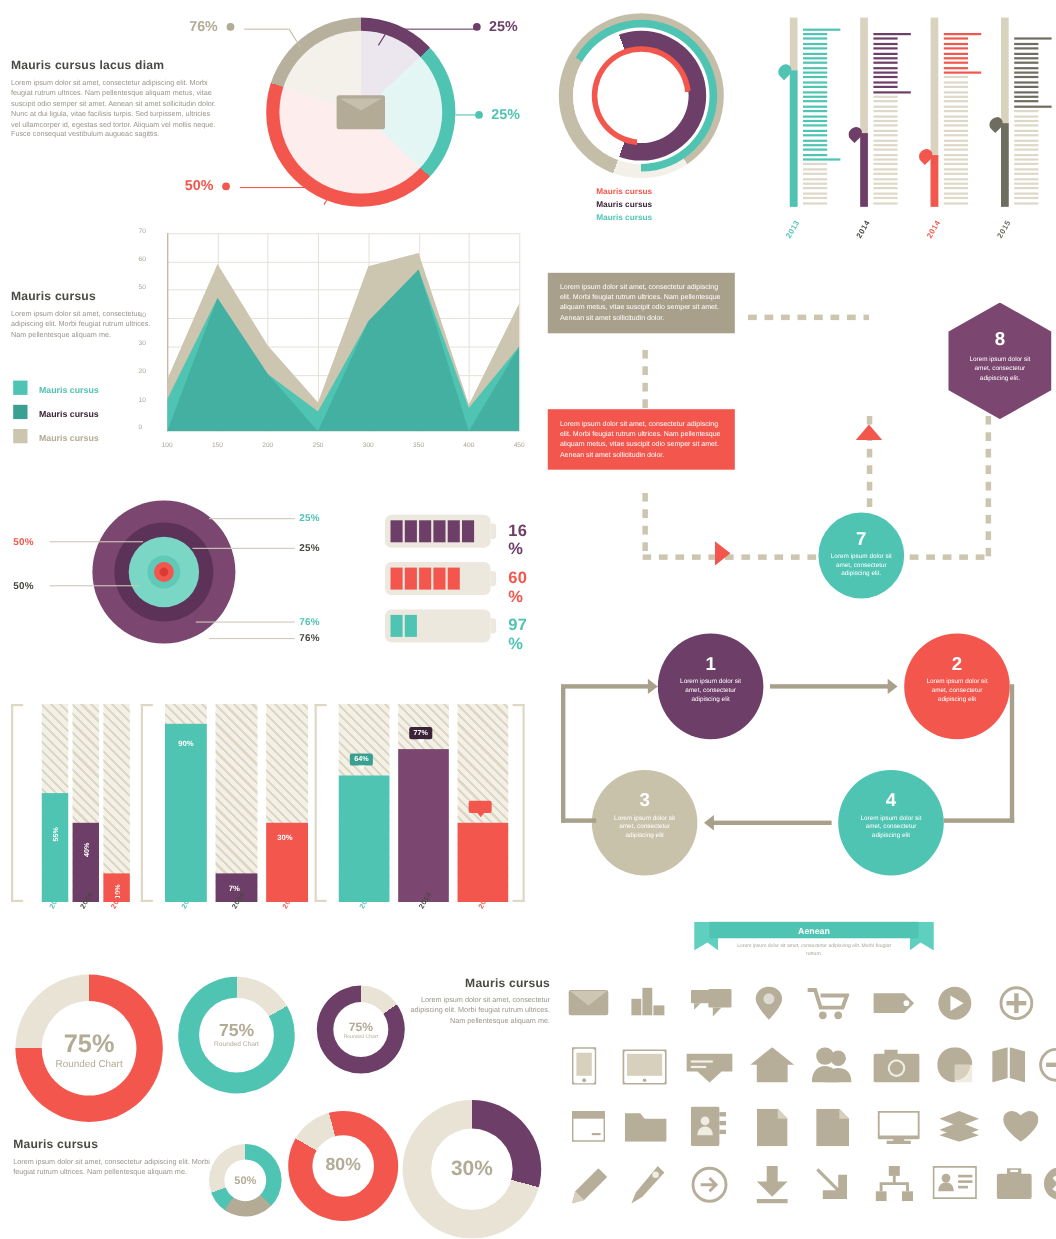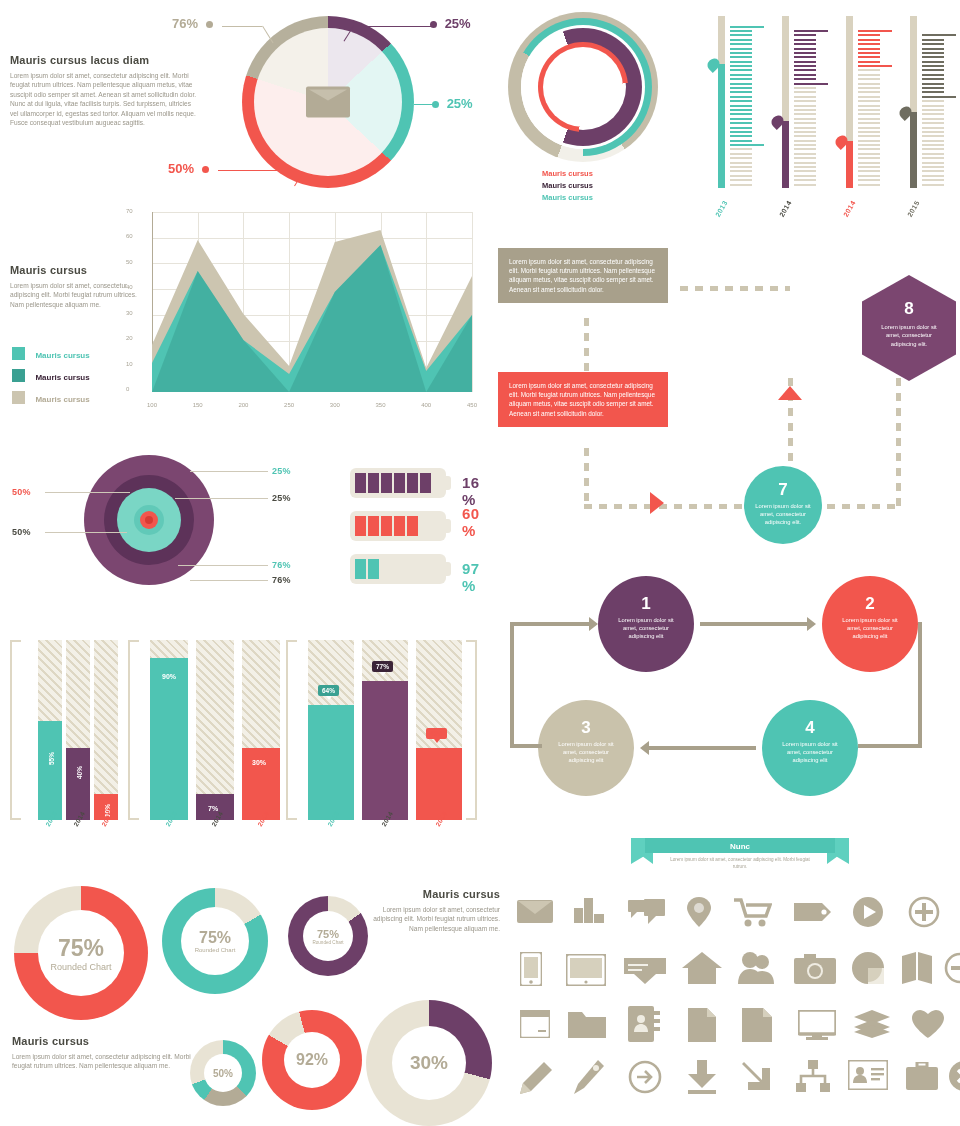--- a/index.html
+++ b/index.html
@@ -498,21 +498,21 @@
   </div>
   <div class="abs pct" style="left:112px; top:6px; font-size:15px; color:#6d3f68;">16 %</div>
 
   <div class="batt" style="left:0; top:43px;">
     <div class="cell" style="left:5px;  background:#f2564d;"></div>
     <div class="cell" style="left:18px; background:#f2564d;"></div>
     <div class="cell" style="left:31px; background:#f2564d;"></div>
     <div class="cell" style="left:44px; background:#f2564d;"></div>
     <div class="cell" style="left:57px; background:#f2564d;"></div>
   </div>
-  <div class="abs pct" style="left:112px; top:37px; font-size:15px; color:#f2564d;">60 %</div>
+  <div class="abs pct" style="left:112px; top:49px; font-size:15px; color:#f2564d;">60 %</div>
 
   <div class="batt" style="left:0; top:86px;">
     <div class="cell" style="left:5px;  background:#4fc4b3;"></div>
     <div class="cell" style="left:18px; background:#4fc4b3;"></div>
   </div>
   <div class="abs pct" style="left:112px; top:92px; font-size:15px; color:#4fc4b3;">97 %</div>
 </div>
 
 <div class="abs" style="left:10px; top:640px; width:130px; height:180px;">
   <div class="bracket" style="left:0; top:0; height:180px;"></div>
@@ -601,21 +601,21 @@
 <div class="farrow left" style="left:648px; top:746px; width:108px;"></div>
 <div class="abs" style="left:918px; top:622px; width:4px; height:126px; background:#a8a08b;"></div>
 <div class="abs" style="left:858px; top:744px; width:64px; height:4px; background:#a8a08b;"></div>
 <div class="abs" style="left:510px; top:624px; width:4px; height:124px; background:#a8a08b;"></div>
 <div class="abs" style="left:510px; top:744px; width:32px; height:4px; background:#a8a08b;"></div>
 <div class="farrow" style="left:510px; top:622px; width:80px;"></div>
 
 <div id="ribbon">
   <div class="rib-tail" style="left:-14px; clip-path:polygon(0 0,100% 0,100% 100%,55% 72%,0 100%);"></div>
   <div class="rib-tail" style="right:-14px; clip-path:polygon(0 0,100% 0,100% 100%,45% 72%,0 100%);"></div>
-  <div class="rib-main">Nunc</div>
+  <div class="rib-main">Aenean</div>
   <div class="rib-sub">Lorem ipsum dolor sit amet, consectetur adipiscing elit. Morbi feugiat rutrum.</div>
 </div>
 
 <div class="rchart" style="left:14px; top:886px; width:134px; height:134px;
             background:conic-gradient(#f2564d 0deg 270deg, #e8e3d4 270deg 360deg);">
   <div class="hole" style="inset:24px;">
     <div class="v" style="font-size:23px;">75%</div>
     <div class="cap" style="font-size:9px;">Rounded Chart</div>
   </div>
 </div>
@@ -649,21 +649,21 @@
 <div class="rchart" style="left:190px; top:1040px; width:66px; height:66px;
             background:conic-gradient(#4fc4b3 0deg 135deg, #b3ab96 135deg 215deg, #4fc4b3 215deg 250deg, #e8e3d4 250deg 360deg);">
   <div class="hole" style="inset:14px;">
     <div class="v" style="font-size:10px;">50%</div>
   </div>
 </div>
 
 <div class="rchart" style="left:262px; top:1010px; width:100px; height:100px;
             background:conic-gradient(#f2564d 0deg 300deg, #e8e3d4 300deg 345deg, #f2564d 345deg 360deg);">
   <div class="hole" style="inset:22px;">
-    <div class="v" style="font-size:16px;">92%</div>
+    <div class="v" style="font-size:16px;">80%</div>
   </div>
 </div>
 
 <div class="rchart" style="left:366px; top:1000px; width:126px; height:126px;
             background:conic-gradient(#6d3f68 0deg 105deg, #e8e3d4 105deg 360deg);">
   <div class="hole" style="inset:26px;">
     <div class="v" style="font-size:19px;">30%</div>
   </div>
 </div>
 

